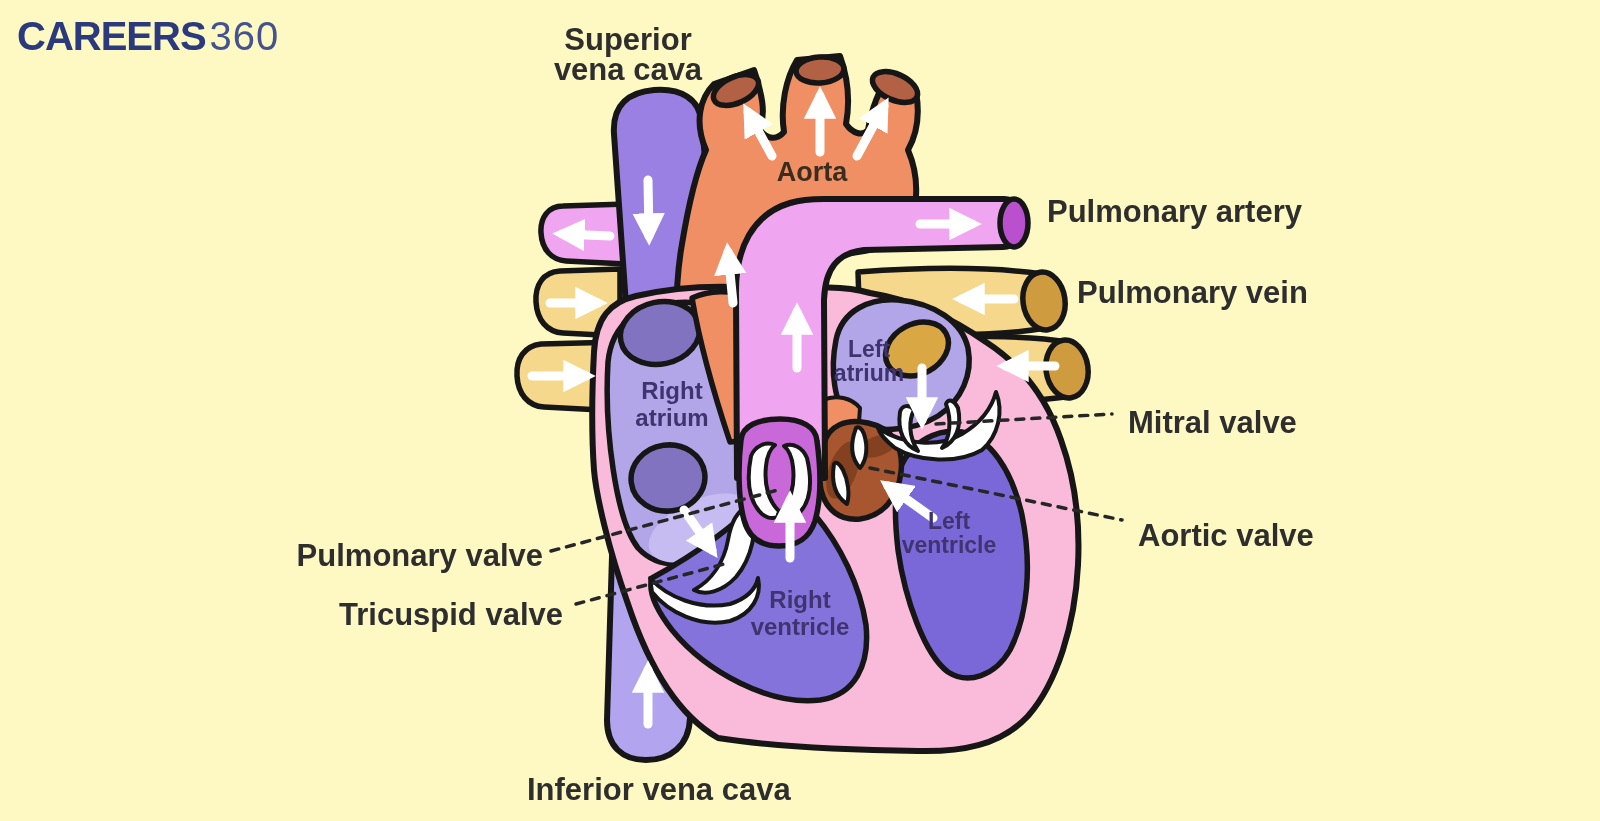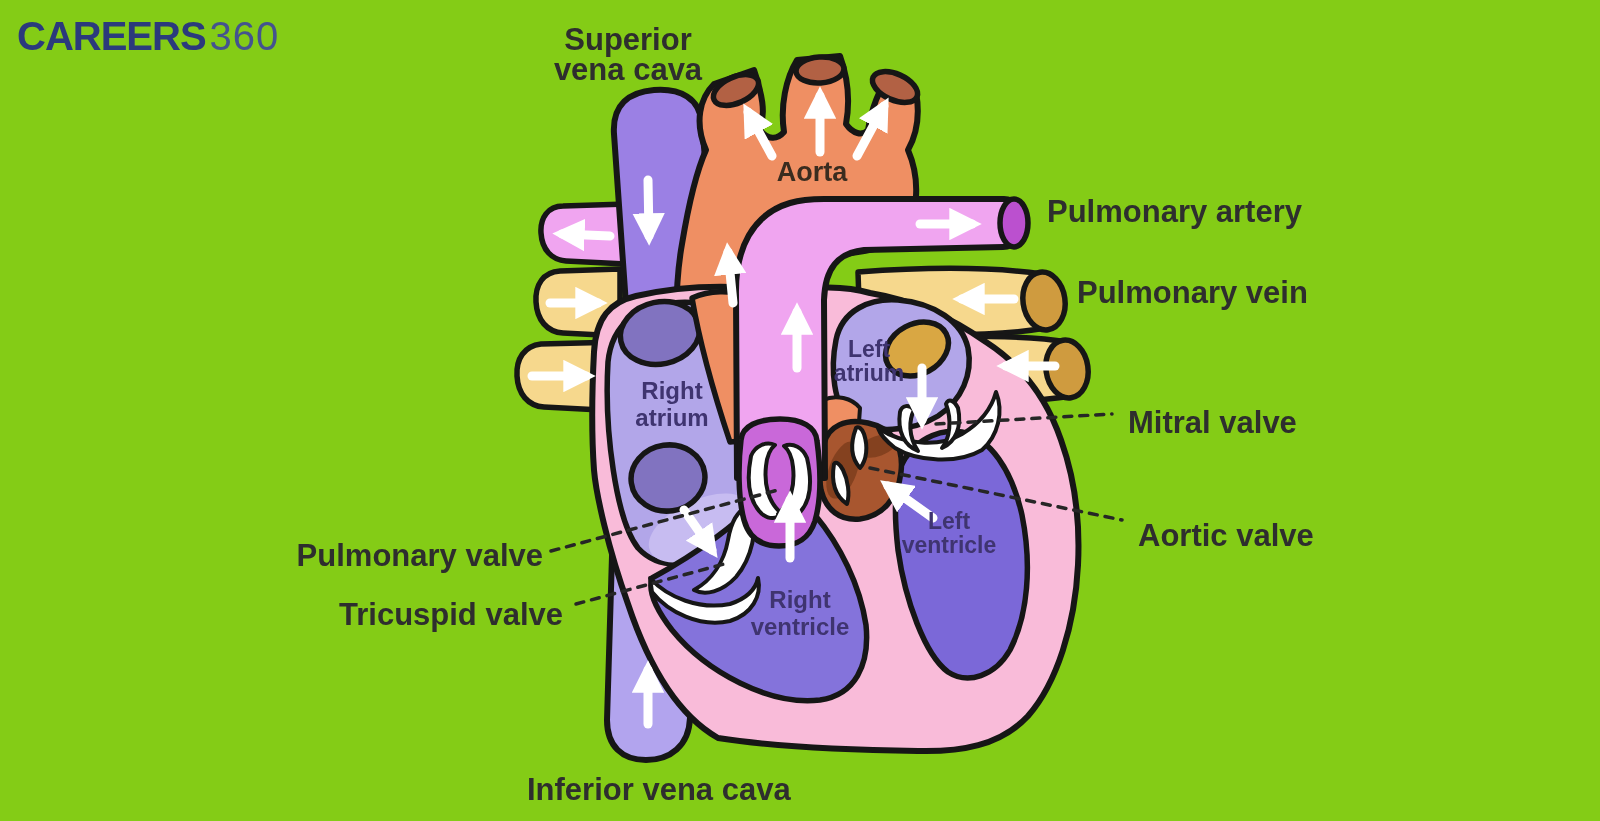--- a/index.html
+++ b/index.html
@@ -1,16 +1,16 @@
 <!DOCTYPE html>
 <html><head>
 <meta charset="utf-8">
 <style>
   html,body{margin:0;padding:0;background:#ffffff;}
-  .stage{position:relative;width:1600px;height:821px;background:#84cc16;overflow:hidden;
+  .stage{position:relative;width:1600px;height:821px;background:#fef9c3;overflow:hidden;
          font-family:"Liberation Sans",sans-serif;}
   .logo{position:absolute;left:17px;top:14px;font-size:40px;letter-spacing:-1px;
         font-family:"Liberation Sans",sans-serif;white-space:nowrap;}
   .logo .bold{font-weight:800;color:#2b3a7c;}
   .logo .light{font-weight:400;color:#44538f;margin-left:4px;letter-spacing:1px;}
   svg{position:absolute;left:0;top:0;}
   .outline{stroke:#161616;stroke-width:5.5;stroke-linejoin:round;stroke-linecap:round;}
   .outline6{stroke:#161616;stroke-width:6;stroke-linejoin:round;}
   .outline4{stroke:#161616;stroke-width:4;stroke-linejoin:round;}
   .nostroke{stroke:none;}

